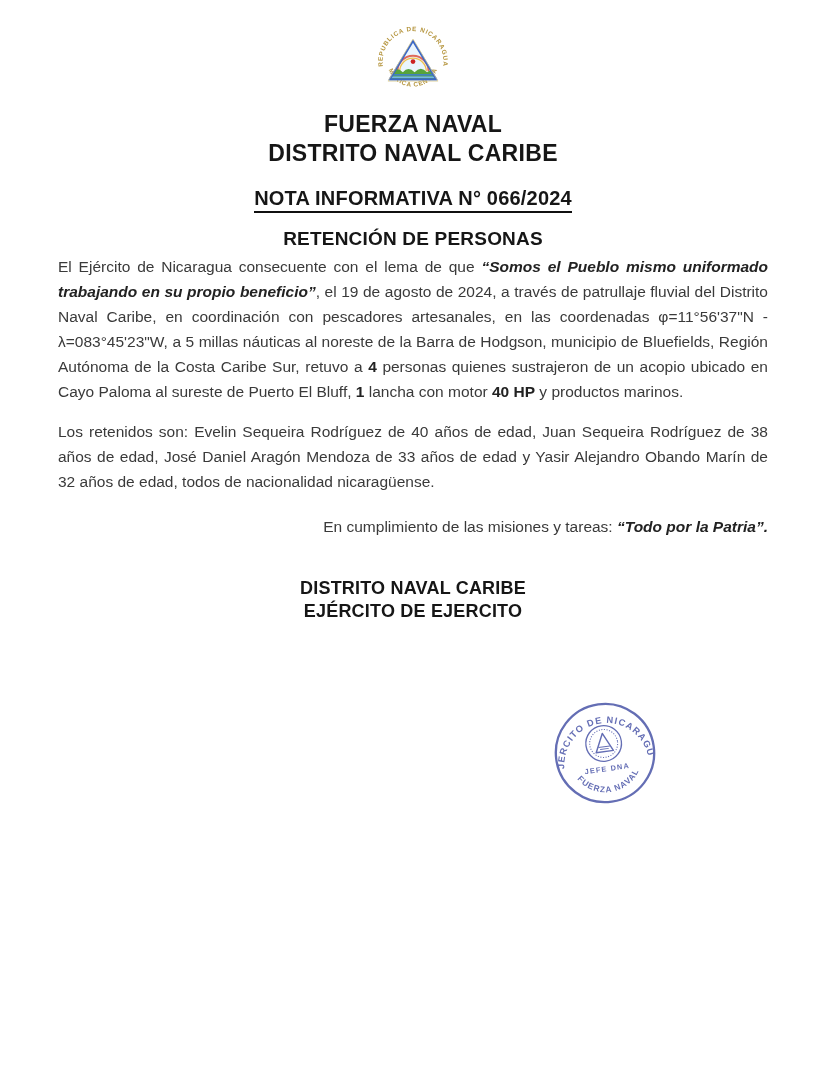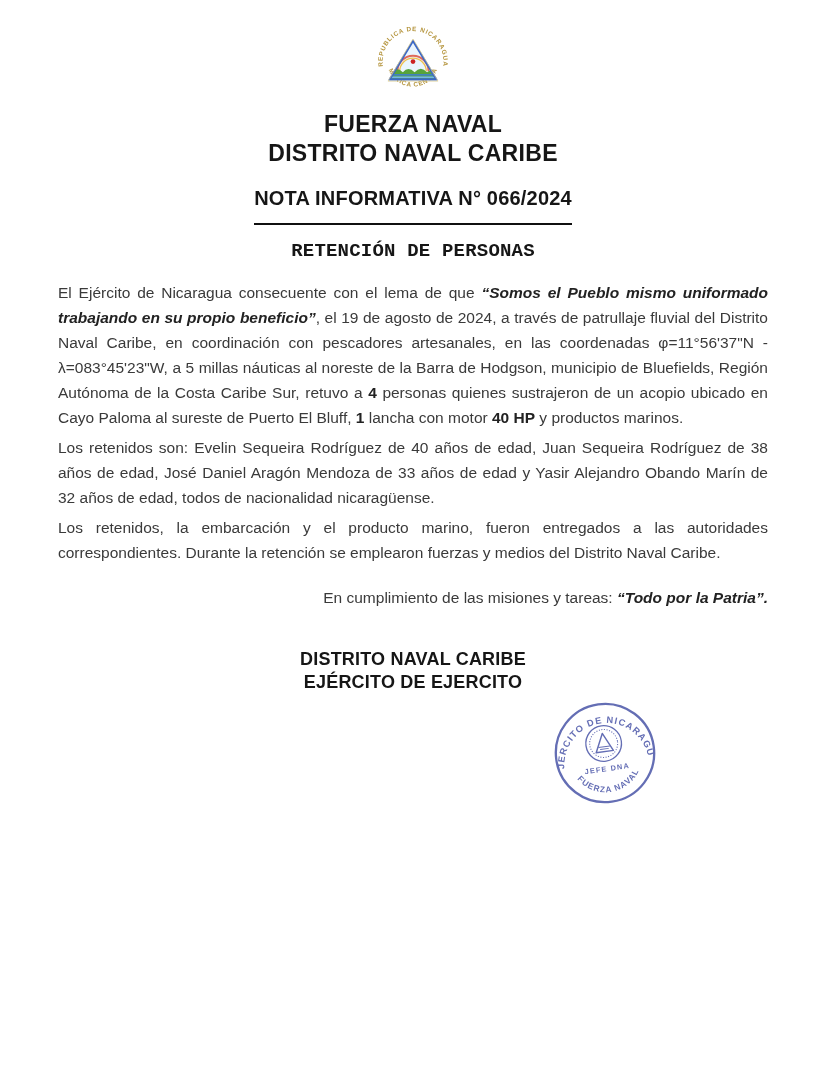--- a/index.html
+++ b/index.html
@@ -16,35 +16,35 @@
 
   .emblem-wrap{text-align:center;margin:0 0 6px 0;}
   .org-title{
     text-align:center;font-weight:bold;color:#161616;
     font-size:23px;line-height:29px;letter-spacing:.3px;
   }
   .note-title-row{text-align:center;margin-top:19px;}
   .note-title{
     display:inline-block;font-weight:bold;color:#161616;
     font-size:20px;line-height:23px;letter-spacing:.2px;
-    border-bottom:2.5px solid #101010;padding-bottom:13px;
+    border-bottom:2.5px solid #101010;padding-bottom:1px;
   }
-  .subject-row{text-align:center;margin-top:15px;font-family:Liberation Mono, monospace;}
+  .subject-row{text-align:center;margin-top:15px;}
   .subject{
     display:inline-block;font-weight:bold;color:#161616;
     font-size:19px;line-height:22px;letter-spacing:.2px;
   }
 
   .body-text p{
     margin:0;
     font-size:15.5px;line-height:25px;
     text-align:justify;color:#3a3a3a;
   }
-  .body-text p.para{margin-top:5px;}
-  .body-text p.first{margin-top:18px;}
+  .body-text p.para{margin-top:15px;}
+  .body-text p.first{margin-top:4px;}
   .body-text p.loose{margin-top:20px;text-align:right;}
   .seg-bi{font-weight:bold;font-style:italic;color:#222;}
   .seg-b{font-weight:bold;color:#222;}
 
   .signature{
     margin-top:38px;text-align:center;
     font-weight:bold;color:#161616;
     font-size:18px;line-height:23px;letter-spacing:.2px;
   }
 
@@ -103,21 +103,20 @@
       <span class="note-title">NOTA INFORMATIVA N° 066/2024</span>
     </div>
 
     <div class="subject-row">
       <span class="subject">RETENCIÓN DE PERSONAS</span>
     </div>
 
     <div class="body-text">
       <p class="para first"><span>El Ejército de Nicaragua consecuente con el lema de que </span><span class="seg-bi">“Somos el Pueblo mismo uniformado trabajando en su propio beneficio”</span><span>, el 19 de agosto de 2024, a través de patrullaje fluvial del Distrito Naval Caribe, en coordinación con pescadores artesanales, en las coordenadas φ=11°56'37"N - λ=083°45'23"W, a 5 millas náuticas al noreste de la Barra de Hodgson, municipio de Bluefields, Región Autónoma de la Costa Caribe Sur, retuvo a </span><span class="seg-b">4</span><span> personas quienes sustrajeron de un acopio ubicado en Cayo Paloma al sureste de Puerto El Bluff, </span><span class="seg-b">1</span><span> lancha con motor </span><span class="seg-b">40 HP</span><span> y productos marinos.</span></p>
       <p class="para"><span>Los retenidos son: Evelin Sequeira Rodríguez de 40 años de edad, Juan Sequeira Rodríguez de 38 años de edad, José Daniel Aragón Mendoza de 33 años de edad y Yasir Alejandro Obando Marín de 32 años de edad, todos de nacionalidad nicaragüense.</span></p>
-      <p class="para"><span>Los retenidos, la embarcación y el producto marino, fueron entregados a las autoridades correspondientes. Durante la retención se emplearon fuerzas y medios del Distrito Naval Caribe.</span></p>
       <p class="para loose"><span>En cumplimiento de las misiones y tareas: </span><span class="seg-bi">“Todo por la Patria”.</span></p>
     </div>
 
     <div class="signature">
       <div>DISTRITO NAVAL CARIBE</div>
       <div>EJÉRCITO DE EJERCITO</div>
     </div>
   </div>
 
   <svg class="stamp" viewBox="0 0 110 110">

